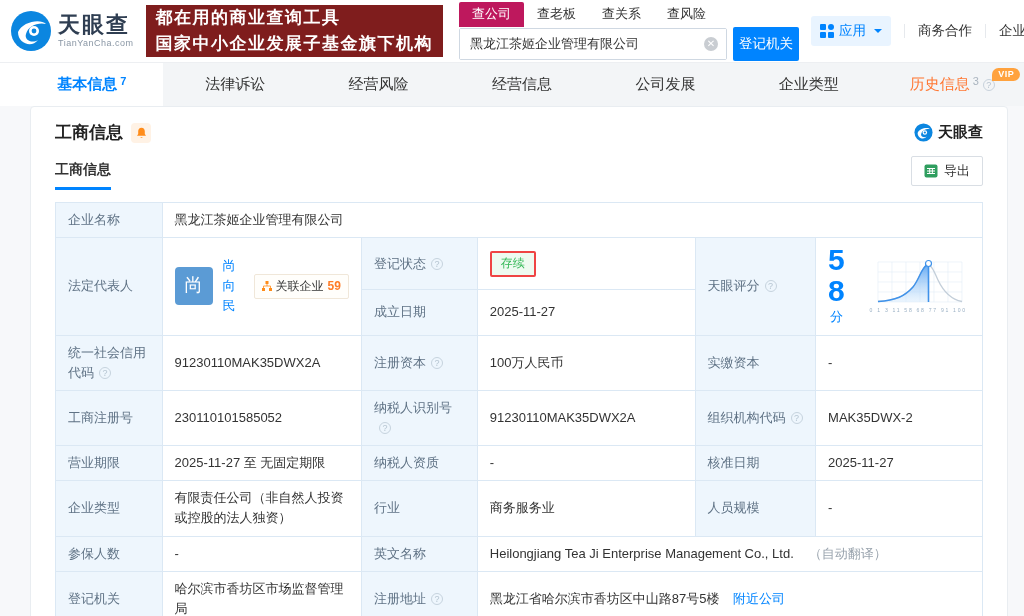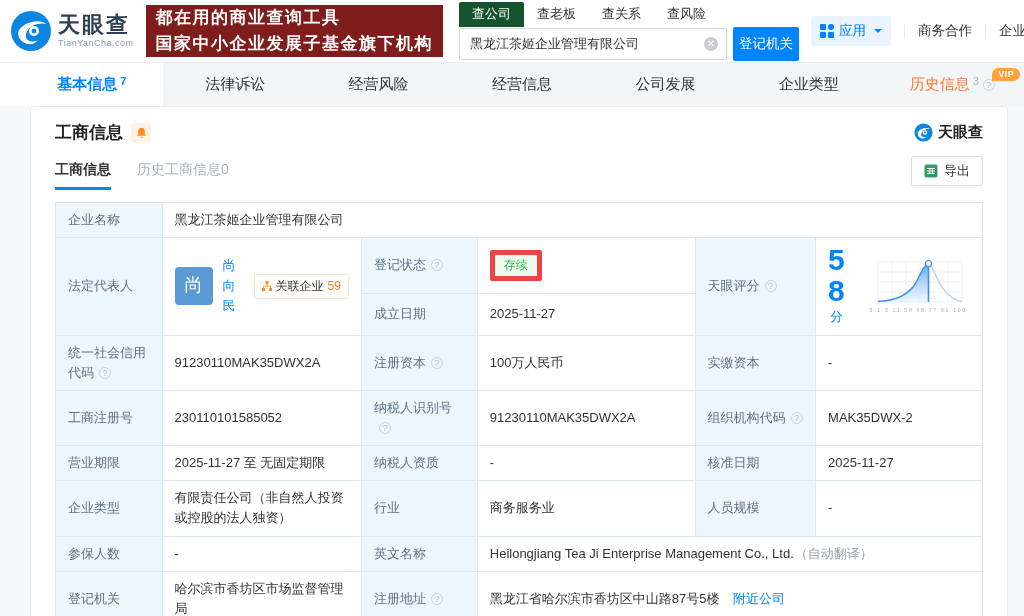--- a/index.html
+++ b/index.html
@@ -8,21 +8,21 @@
 
   
   .topbar { height:62px; background:#fff; display:flex; align-items:center; padding:0 14px 0 10px; gap:12px; }
   .logo { display:flex; align-items:center; gap:6px; cursor:pointer; }
   .logo-cn { font-size:22px; font-weight:700; color:#2f3e52; letter-spacing:2px; line-height:1; }
   .logo-en { font-size:9px; color:#8a97a5; margin-top:2px; letter-spacing:.5px; }
   .promo { background:#7f1d1d; color:#fff; font-size:17px; font-weight:700; padding:0 10px; line-height:1.55; letter-spacing:1.5px; white-space:nowrap; }
   .searchwrap { margin-left:4px; }
   .stabs { display:flex; font-size:13px; }
   .stab { padding:3px 13px 4px; cursor:pointer; color:#333; }
-  .stab.active { background:#14532d; color:#fff; border-radius:2px 2px 0 0; }
+  .stab.active { background:#be185d; color:#fff; border-radius:2px 2px 0 0; }
   .srow { display:flex; align-items:center; }
   .sbox { position:relative; width:268px; height:32px; border:1px solid #cfd8e2; border-radius:2px; background:#fff; }
   .sbox input { width:100%; height:100%; border:none; outline:none; padding:0 28px 0 10px; font-size:13px; color:#333; font-family:inherit; }
   .clear-ic { position:absolute; right:8px; top:50%; transform:translateY(-50%); width:14px; height:14px; background:#c9cdd2; color:#fff; border-radius:50%; font-size:10px; line-height:14px; text-align:center; cursor:pointer; }
   .sbtn { height:34px; width:66px; margin-left:6px; background:#0084ff; color:#fff; border:none; border-radius:2px; font-size:13.5px; cursor:pointer; font-family:inherit; }
   .hmenu { margin-left:auto; display:flex; align-items:center; gap:13px; font-size:13.5px; white-space:nowrap;text-align:right; }
   .chip { background:#e9f4ff; color:#0084ff; padding:6px 9px; border-radius:3px; display:flex; align-items:center; gap:5px; cursor:pointer; }
   .caret { display:inline-block; border:4px solid transparent; border-top-color:#8a97a5; margin-left:3px; transform:translateY(2px); }
   .chip .caret { border-top-color:#0084ff; }
   .vdiv { width:1px; height:14px; background:#e6e9ed; }
@@ -52,33 +52,33 @@
   .subtab { padding-bottom:8px; cursor:pointer; color:#a9b2bc; }
   .subtab.active { color:#333; font-weight:700; border-bottom:3px solid #0084ff; }
   .export-btn { display:flex; align-items:center; gap:6px; border:1px solid #d9dee4; background:#fff; border-radius:2px; padding:5px 12px; font-size:13px; color:#333; cursor:pointer; font-family:inherit; margin-bottom:4px; }
 
   
   table.info { width:100%; border-collapse:collapse; table-layout:fixed; font-size:13px; }
   table.info td { border:1px solid #dbe8f4; padding:7px 12px; line-height:1.55; vertical-align:middle; word-break:break-all; }
   td.lbl { background:#eef6fd; color:#5f7285; }
   .infoq { display:inline-block; width:12px; height:12px; border:1px solid #c6d3de; border-radius:50%; color:#b5c4d1; font-size:9px; line-height:11px; text-align:center; margin-left:5px; vertical-align:1px; cursor:pointer; }
   .infoq::after { content:"?"; }
-  .badge-green { display:inline-block; color:#34b857; background:#eefaf0; border:5px solid #ef4444; padding:1px 9px 2px; font-size:12px; border-radius:2px; }
+  .badge-green { display:inline-block; color:#34b857; background:#eefaf0; border:2px solid #ef4444; padding:1px 9px 2px; font-size:12px; border-radius:2px; }
   .rep { display:flex; align-items:center; gap:10px; }
   .avatar { width:38px; height:38px; background:#5b9bd5; color:#fff; border-radius:4px; display:flex; align-items:center; justify-content:center; font-size:18px; flex:0 0 38px; cursor:pointer; }
   .rep-name { color:#0084ff; cursor:pointer; text-decoration:none; }
   .rel-badge { display:inline-flex; align-items:center; gap:4px; border:1px solid #f0e7d9; background:#fffefb; padding:2px 7px; border-radius:2px; font-size:12px; color:#333; cursor:pointer; white-space:nowrap; }
-  .rel-badge b { color:#ff7d28; font-weight:400; }
+  .rel-badge b { color:#ff7d28; font-weight:700; }
   .score-cell { display:flex; align-items:center; gap:16px; }
   .score-num { color:#0084ff; font-size:30px; font-weight:700; line-height:1; }
   .score-unit { color:#0084ff; font-size:13px; margin-left:2px; }
   .chartbox { display:flex; flex-direction:column; align-items:center; }
   .ticks { font-size:6px; color:#9ab0c4; letter-spacing:2px; white-space:nowrap; transform:scale(.85); }
   .link { color:#0084ff; cursor:pointer; text-decoration:none; }
-  .autotrans { color:#9aa4ae; margin-left:1px; }
+  .autotrans { color:#9aa4ae; margin-left:15px; }
   .nearby { margin-left:10px; }
 </style>
 </head>
 <body>
 
 <div class="page">
 
   <header class="topbar">
     <div class="logo">
       <svg width="42" height="42" viewBox="0 0 42 42">
@@ -190,21 +190,20 @@
           <circle cx="24" cy="21" r="5" fill="#fff"></circle>
           <circle cx="24" cy="21" r="2.4" fill="#0b86e0"></circle>
         </svg>
         <span>天眼查</span>
       </div>
     </div>
 
     <div class="subtab-row">
       <div class="subtabs">
         <div class="subtab active">工商信息</div>
-        <div class="subtab">历史工商信息0</div>
       </div>
       <button class="export-btn">
         <svg width="14" height="14" viewBox="0 0 14 14">
           <rect x="0.5" y="0.5" width="13" height="13" rx="2" fill="#2f9e5f"></rect>
           <path d="M3 4.5 H11 M3 7 H11 M3 9.5 H11 M5.7 4.5 V9.5 M8.4 4.5 V9.5" stroke="#fff" stroke-width="1"></path>
         </svg>
         <span>导出</span>
       </button>
     </div>
 

